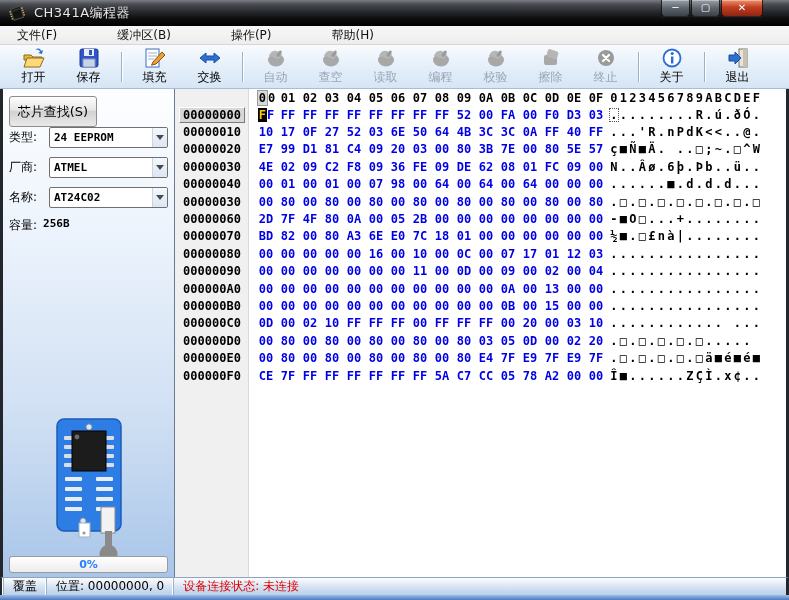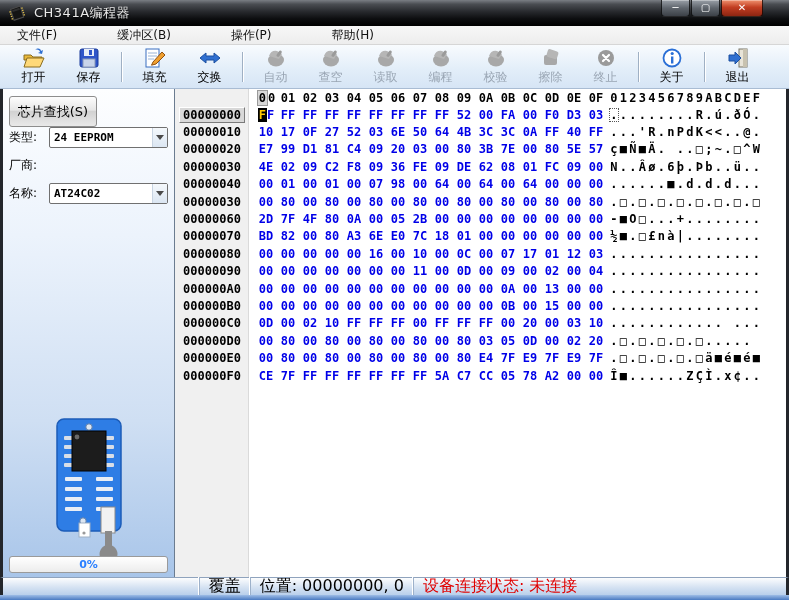--- a/index.html
+++ b/index.html
@@ -74,22 +74,22 @@
   .byte { width:22px; text-align:center; color:#0000e8; }
   .hexhead .byte { color:#000; }
   .hdr-sel { background:#d8d8d8; border:1px solid #9a9a9a; padding:0 1px; }
   .nib-cursor { background:#000; color:#ffc800; padding:0 1px; }
   .ascii { display:flex; margin-left:2px; }
   .achar { width:9.5px; text-align:center; color:#000; white-space:pre; }
   .hexhead .achar { color:#000; }
   .achar.dotted { outline:1px dotted #555; outline-offset:-1px; }
 
   
-  .statusbar { height:18px; flex:0 0 18px; display:flex; align-items:center; justify-content:center;
-    font-size:16px; border-top:1px solid #8fa3bd; padding-right:4px;
+  .statusbar { height:18px; flex:0 0 18px; display:flex; align-items:center; justify-content:flex-start;
+    font-size:12px; border-top:1px solid #8fa3bd; padding-right:4px;
     border-left:3px solid #23262b; border-right:3px solid #23262b;
     background:linear-gradient(180deg,#fcfdfe,#d5e2f2 55%,#b9cfeb); }
   .st { padding:0 9px; border-left:1px solid #9db1ca; box-shadow:-1px 0 0 #fff; color:#000; white-space:pre; }
   .st-dev { color:#e00000; }
 
   .bottomframe { height:5px; flex:0 0 5px; background:linear-gradient(#9ebde6,#4a7ac2); }
 </style>
 </head>
 <body>
 
@@ -269,30 +269,38 @@
       <div class="field">
         <span class="flabel">类型:</span>
         <div class="combo">
           <span class="cval">24 EEPROM</span>
           <span class="carrow"></span>
         </div>
       </div>
 
       <div class="field">
         <span class="flabel">厂商:</span>
+        <div class="combo">
+          <span class="cval">ATMEL</span>
+          <span class="carrow"></span>
+        </div>
       </div>
 
       <div class="field">
         <span class="flabel">名称:</span>
         <div class="combo">
           <span class="cval">AT24C02</span>
           <span class="carrow"></span>
         </div>
       </div>
 
+      <div class="cap">
+        <span>容量:</span>
+        <span class="capval">256B</span>
+      </div>
 
       <div class="socket">
         <svg width="92" height="145" viewBox="0 0 92 145">
           <rect x="14" y="2" width="64" height="112" rx="7" fill="#2e7de5" stroke="#1c5cb8" stroke-width="1.5"></rect>
           <circle cx="46" cy="10" r="3.2" fill="#dce6f2" stroke="#5a7ba8"></circle>
           <circle cx="40" cy="104" r="3.2" fill="#dce6f2" stroke="#5a7ba8"></circle>
           <rect x="21" y="19" width="9" height="4" rx="1" fill="#d9dee6"></rect>
             <rect x="21" y="28" width="9" height="4" rx="1" fill="#d9dee6"></rect>
           <rect x="21" y="37" width="9" height="4" rx="1" fill="#d9dee6"></rect>
             <rect x="21" y="46" width="9" height="4" rx="1" fill="#d9dee6"></rect>

